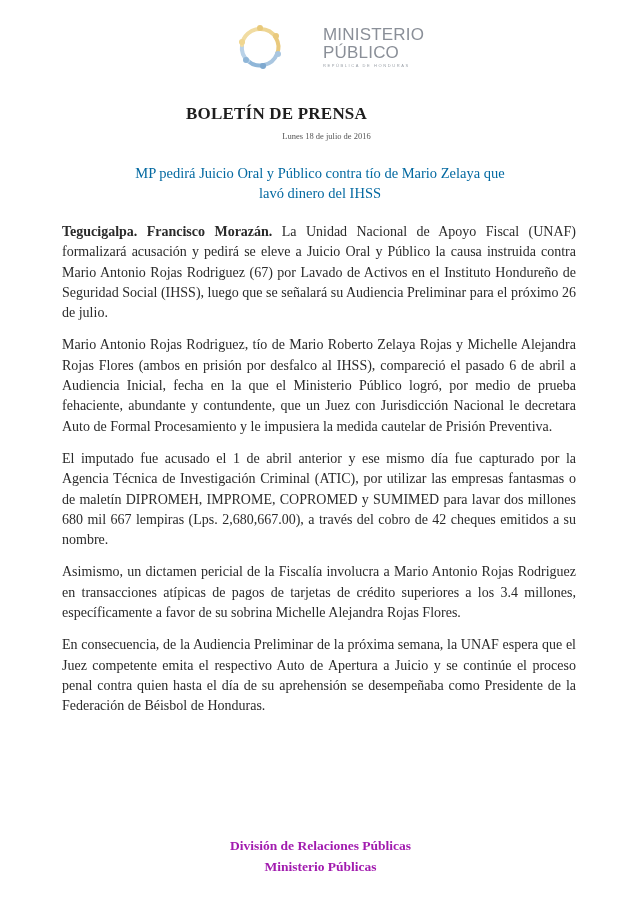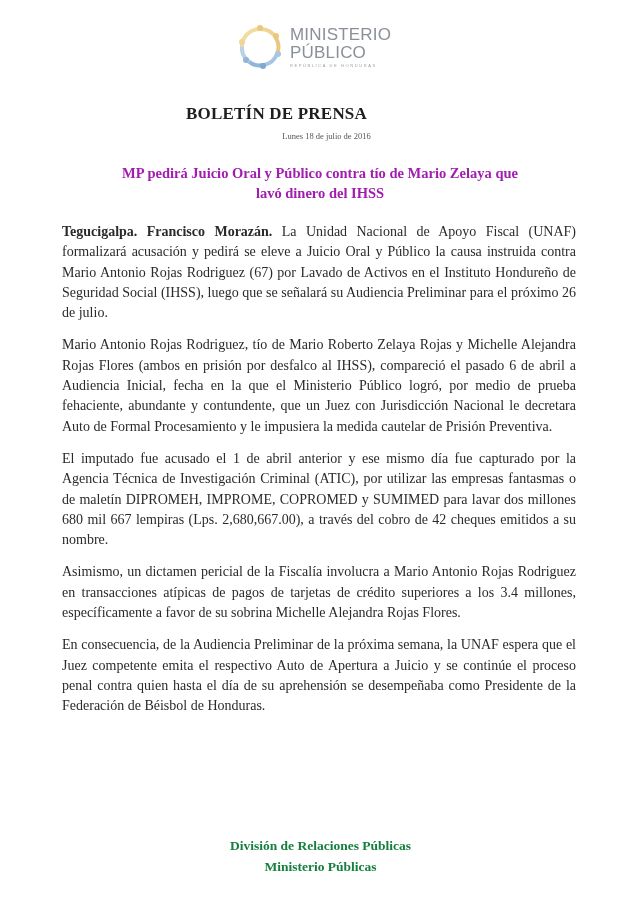--- a/index.html
+++ b/index.html
@@ -16,20 +16,21 @@
       color: #222222;
     }
     .logo {
       position: absolute;
       left: 236px;
       top: 22px;
       width: 170px;
       height: 50px;
       display: flex;
       align-items: center;
+      gap: 33px;
     }
     .logo-mark {
       width: 48px;
       height: 48px;
       flex: 0 0 48px;
     }
     .logo-text {
       margin-left: 6px;
       display: flex;
       flex-direction: column;
@@ -67,24 +68,24 @@
       text-align: center;
       font-size: 8.5px;
       color: #555555;
     }
     .headline {
       position: absolute;
       top: 163px;
       left: 70px;
       width: 500px;
       text-align: center;
-      font-weight: bold;
+      font-weight: normal;
       font-size: 14.5px;
       line-height: 20px;
-      color: #a21caf;
+      color: #0369a1;
     }
     .body-text {
       position: absolute;
       left: 62px;
       width: 518px;
       top: 222px;
     }
     .para {
       margin: 0 4px 12px 0;
       font-size: 14px;
@@ -97,21 +98,21 @@
     }
     .signature {
       position: absolute;
       top: 835px;
       left: 0;
       width: 641px;
       text-align: center;
       font-weight: bold;
       font-size: 13.5px;
       line-height: 21px;
-      color: #15803d;
+      color: #a21caf;
     }
   </style>
 </head>
 <body>
 
 <div class="logo">
   <svg class="logo-mark" viewBox="0 0 48 48" xmlns="http://www.w3.org/2000/svg">
     <g fill="none" stroke-width="4" stroke-linecap="round">
       <path d="M24 6 A18 18 0 0 1 40 15" stroke="#eed593"></path>
       <path d="M40 15 A18 18 0 0 1 41 31" stroke="#e9c97d"></path>

